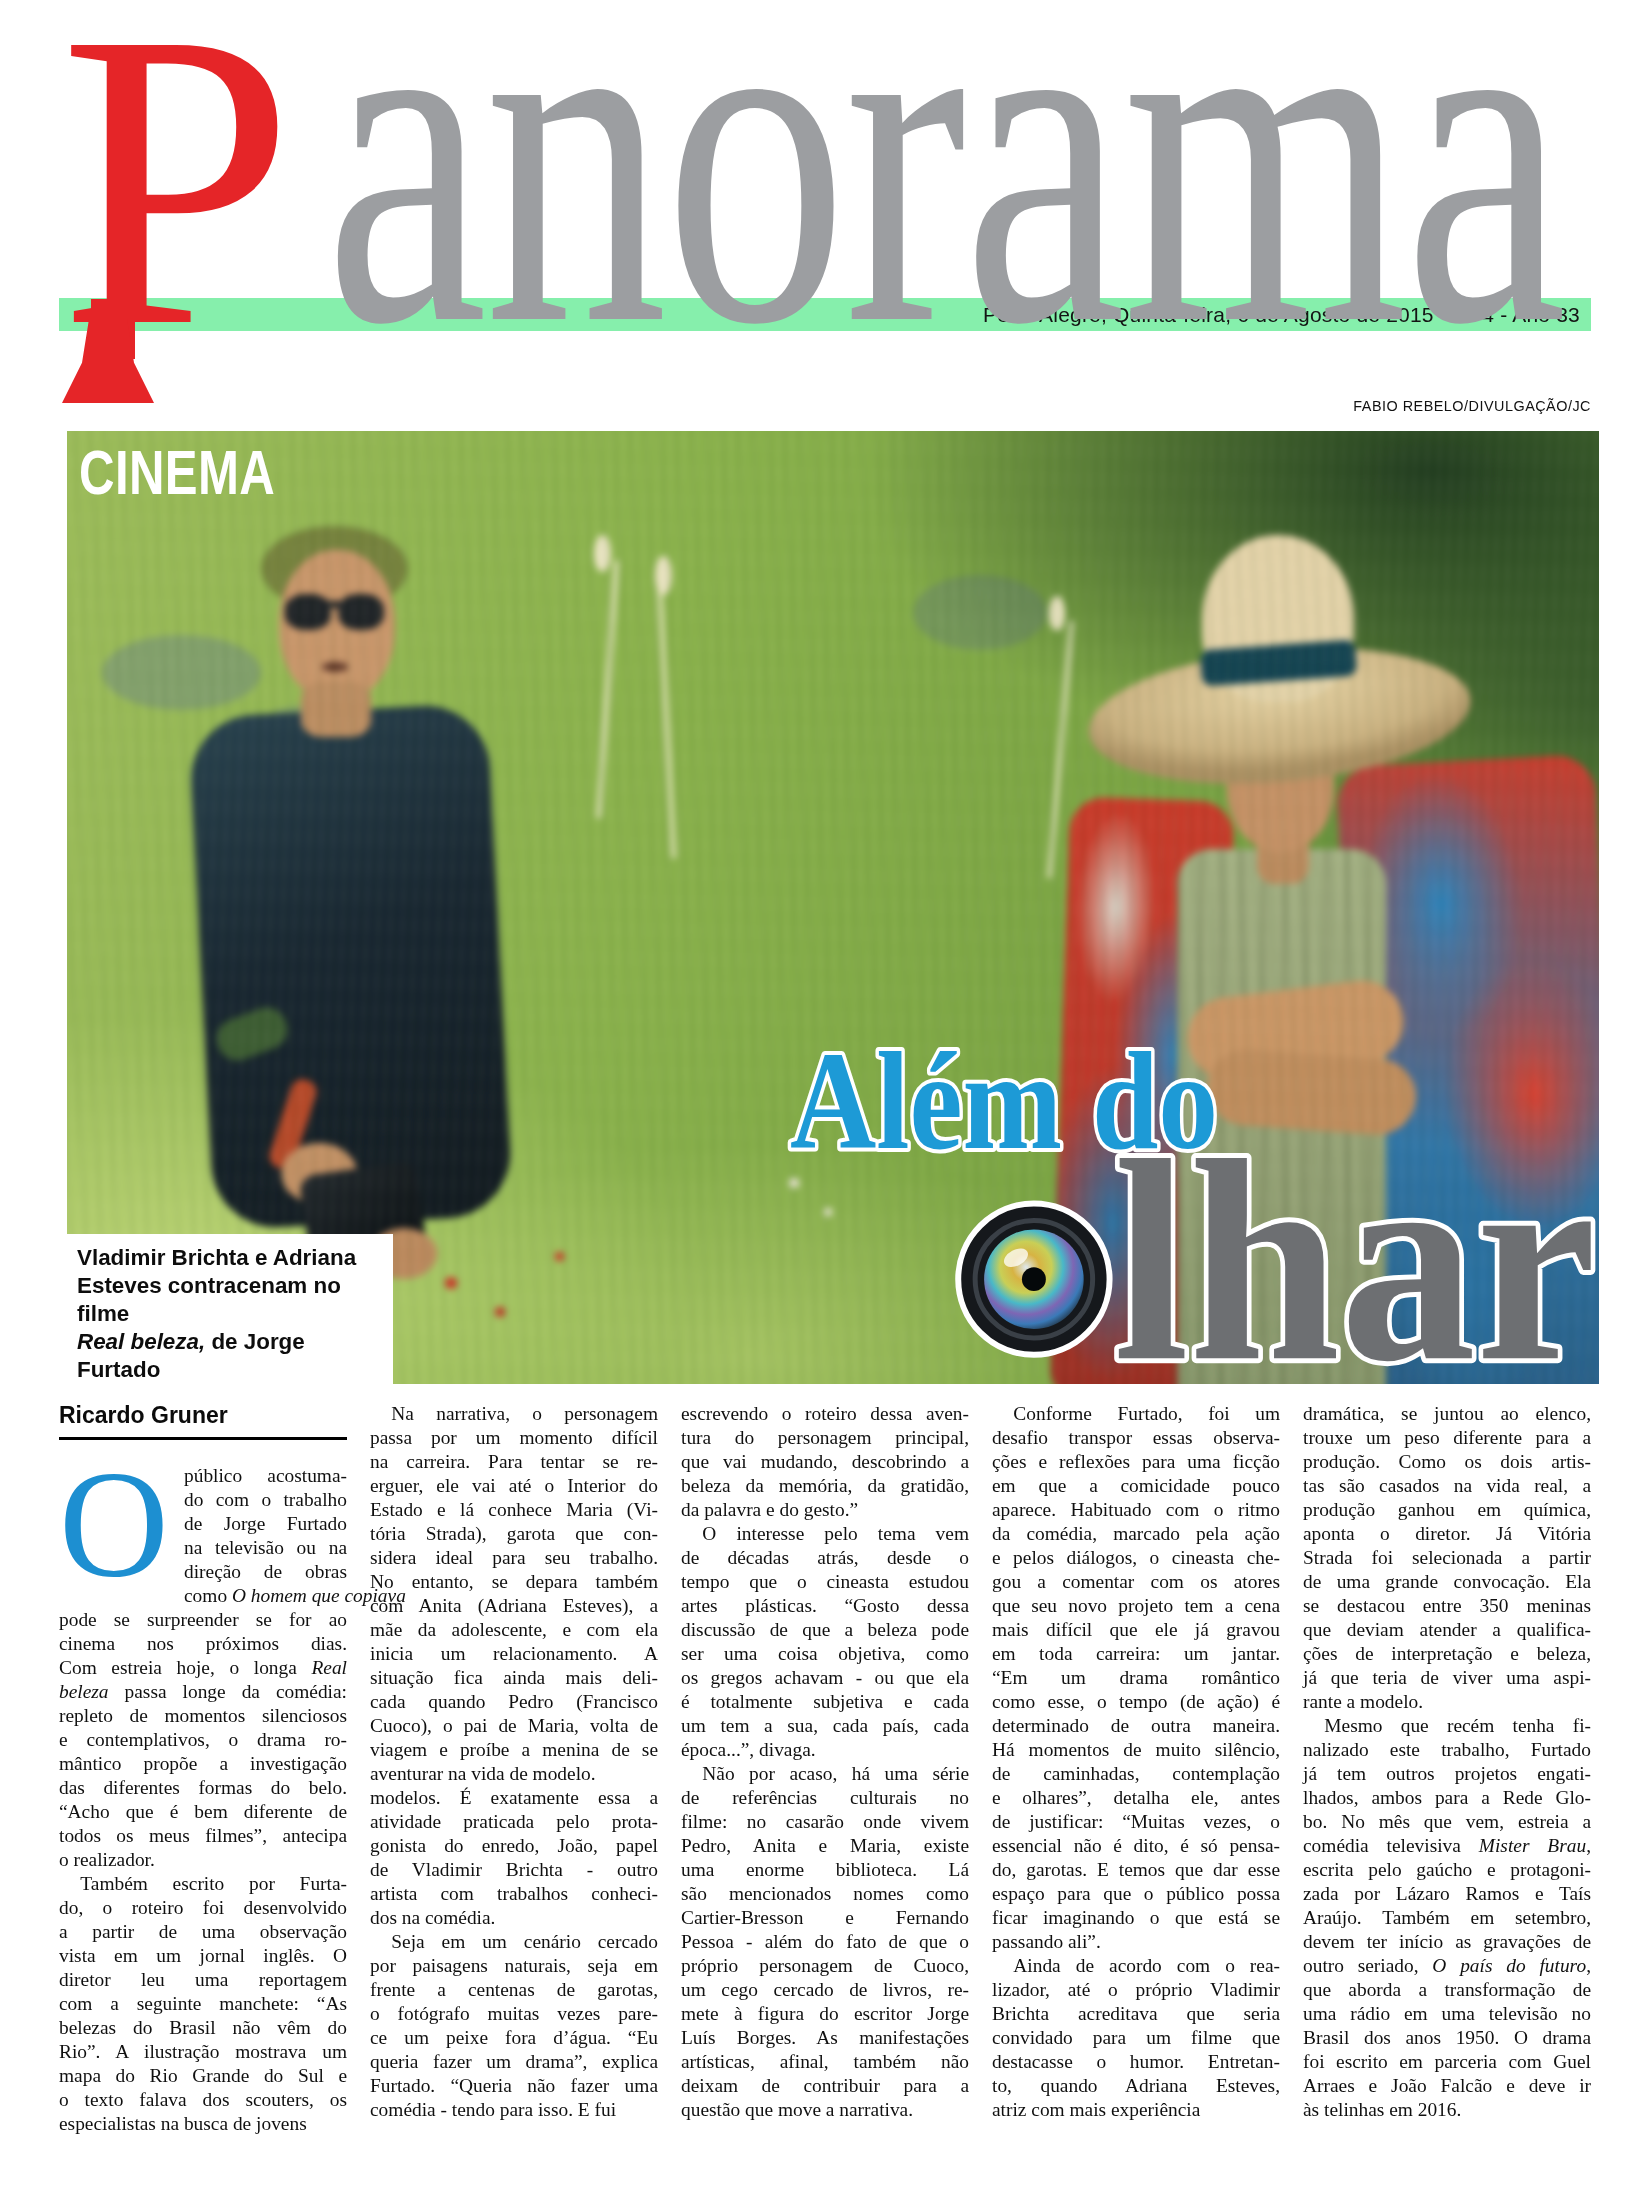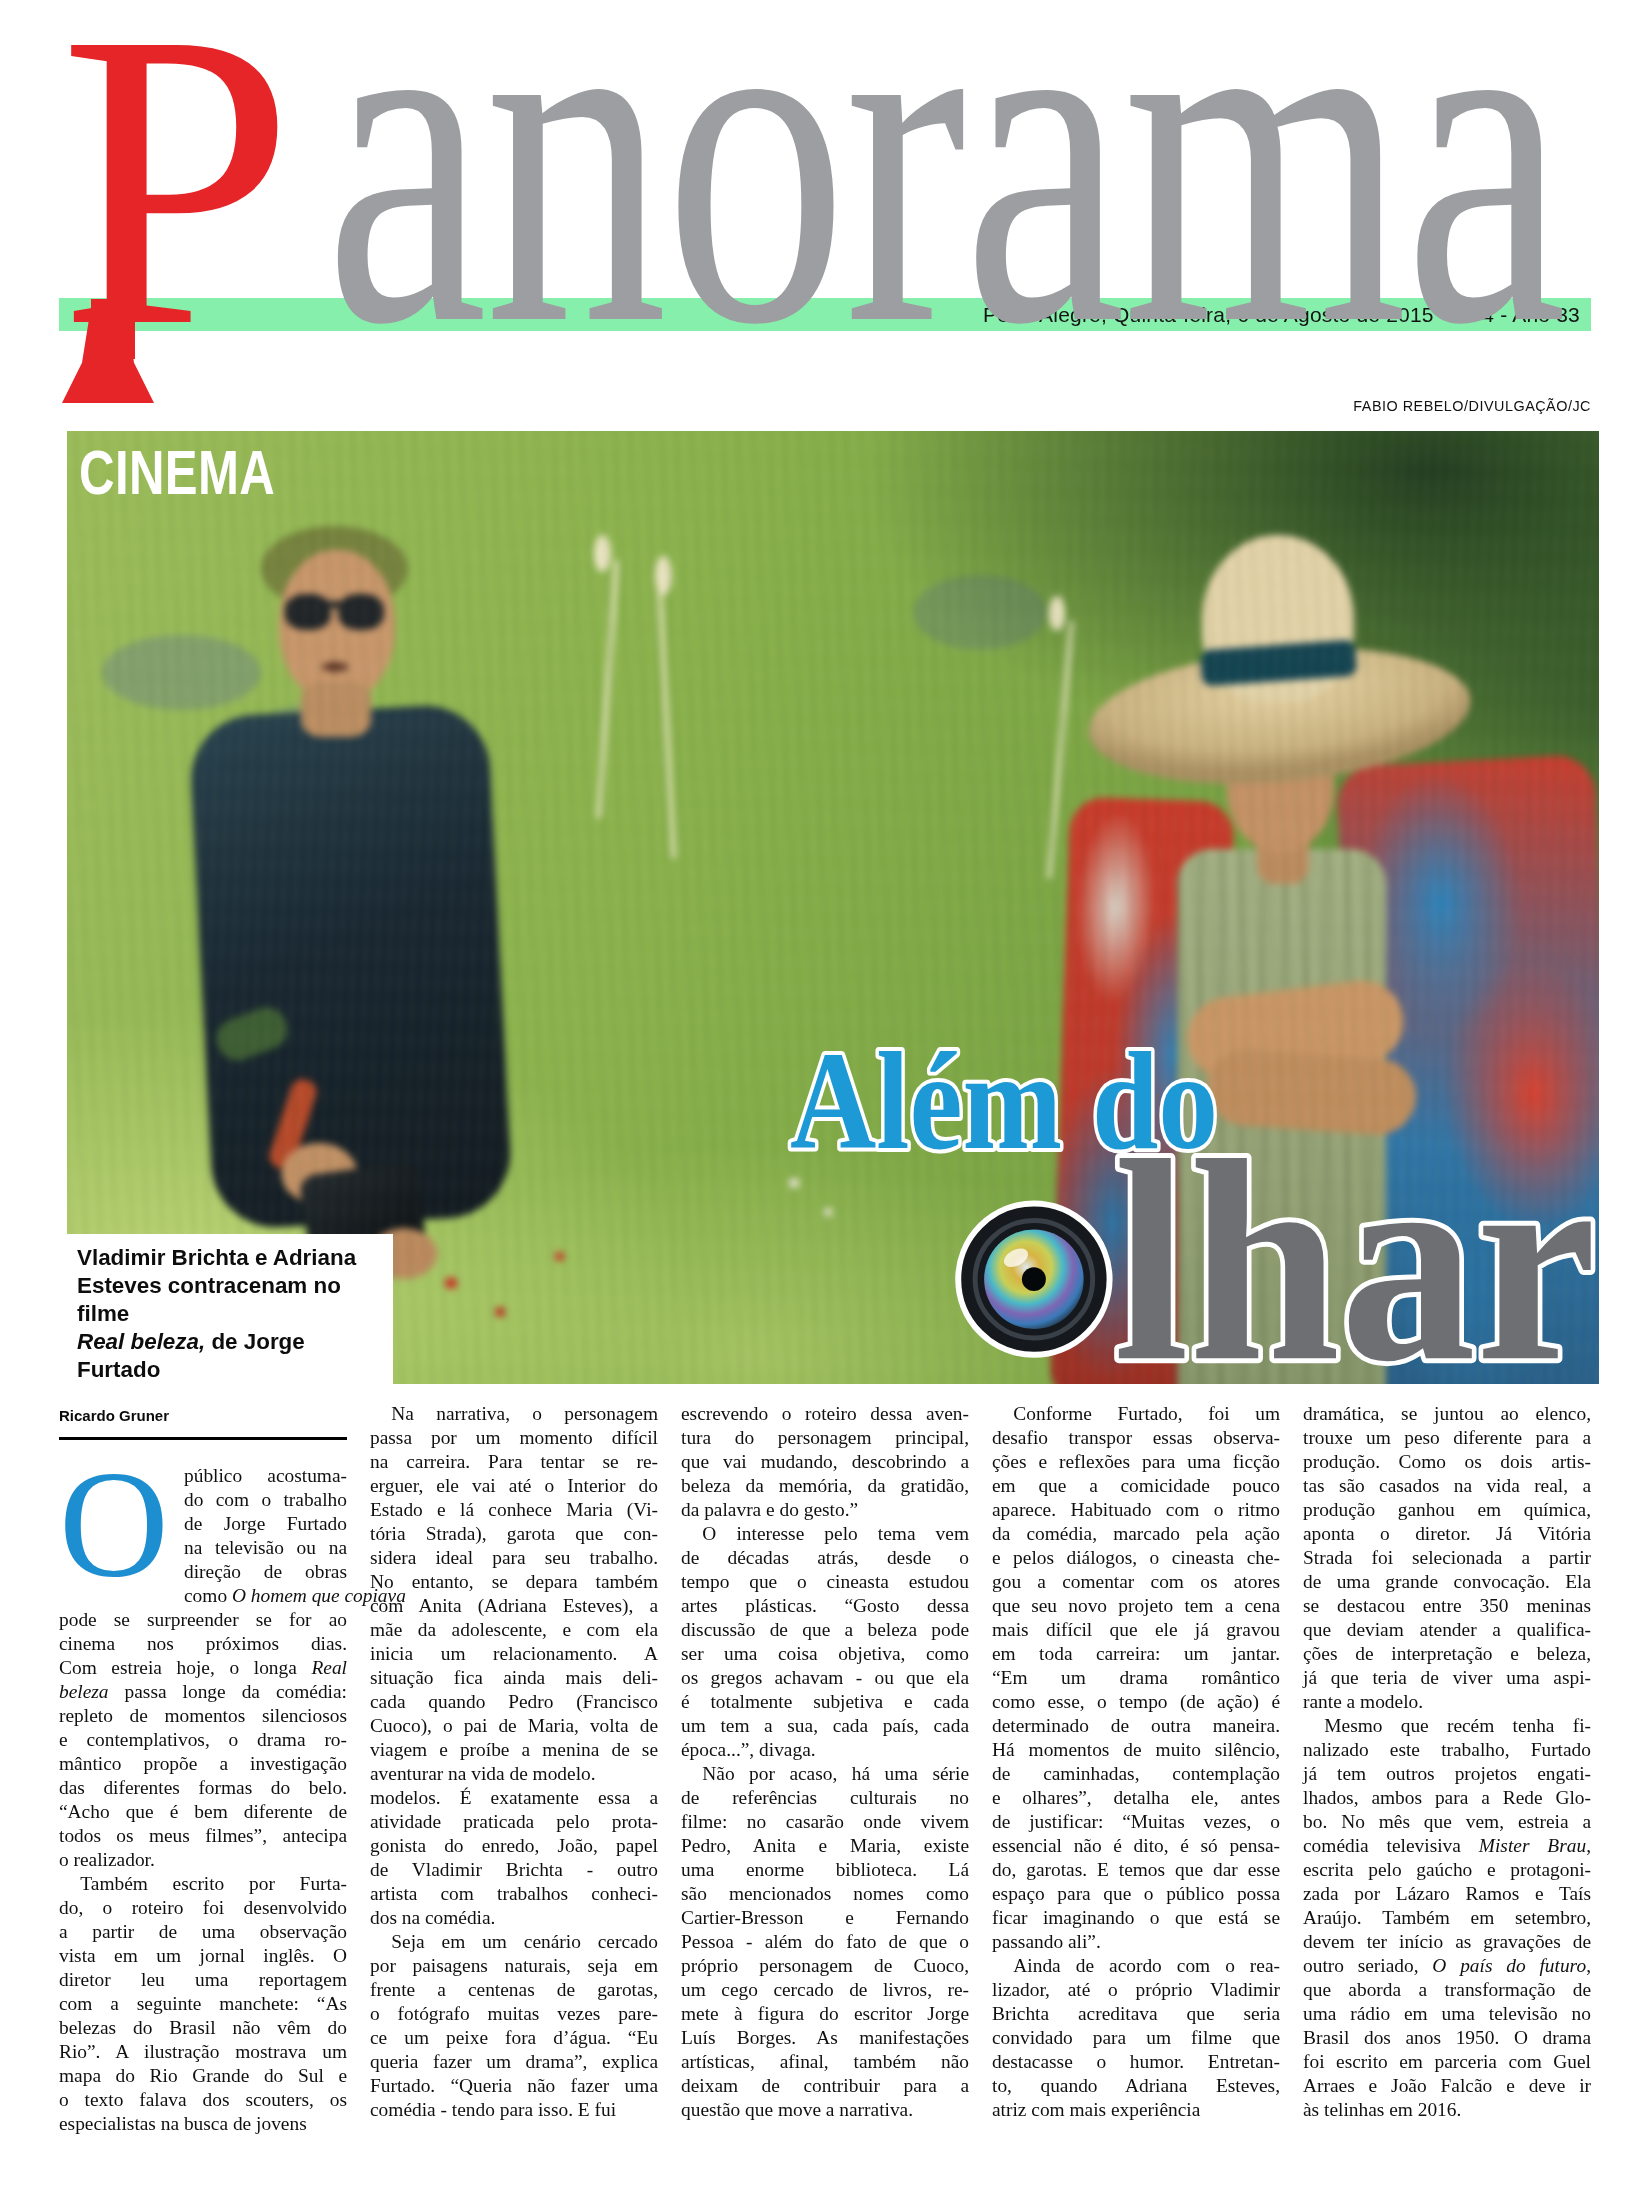--- a/index.html
+++ b/index.html
@@ -43,21 +43,21 @@
   .caption{position:absolute;left:0;top:803px;width:326px;z-index:5;background:#ffffff;
      padding:10px 12px 12px 10px;box-sizing:border-box;}
   .cap-line{font-family:"Liberation Sans",sans-serif;font-weight:bold;font-size:22.4px;
      line-height:28px;color:#0d0d0d;}
 
   
   .article{position:absolute;left:59px;top:1402px;width:1532px;}
   .cols{display:flex;gap:23px;align-items:flex-start;}
   .col{width:288px;flex:0 0 288px;color:#111;}
   .byline-block{height:62px;}
-  .byline{font-family:"Liberation Sans",sans-serif;font-weight:bold;font-size:15px;line-height:27px;color:#0b0b0b;}
+  .byline{font-family:"Liberation Sans",sans-serif;font-weight:bold;font-size:23px;line-height:27px;color:#0b0b0b;}
   .byline-rule{margin-top:8px;height:3px;background:#000;width:100%;}
   .para{margin:0;}
   .line{font-size:19.4px;line-height:24px;white-space:nowrap;
         text-align:justify;text-align-last:justify;color:#101010;}
   .line.para-end{text-align-last:left;}
   .line.indent{text-indent:1.1em;}
   .line i{font-style:italic;}
   .dropcap{float:left;font-size:152px;line-height:119px;width:118px;margin:2px 7px 0 0;
         font-family:"Liberation Serif",serif;text-align:left;}
 </style>

